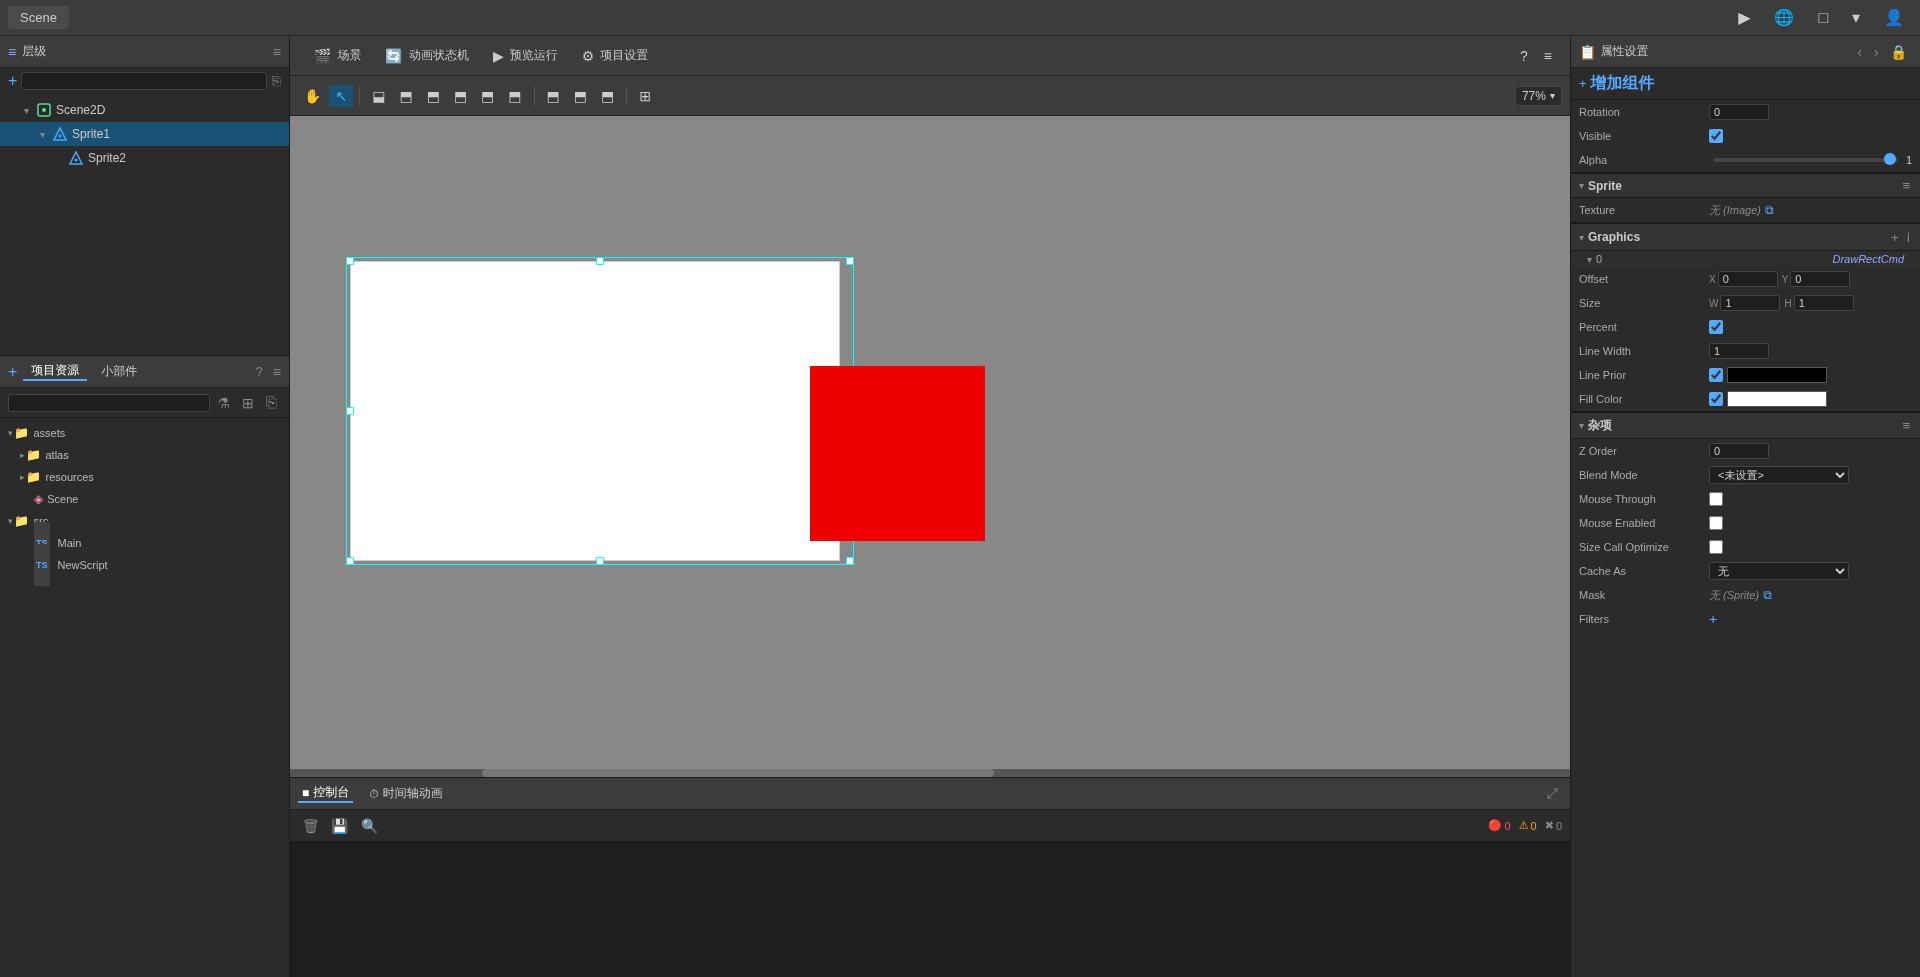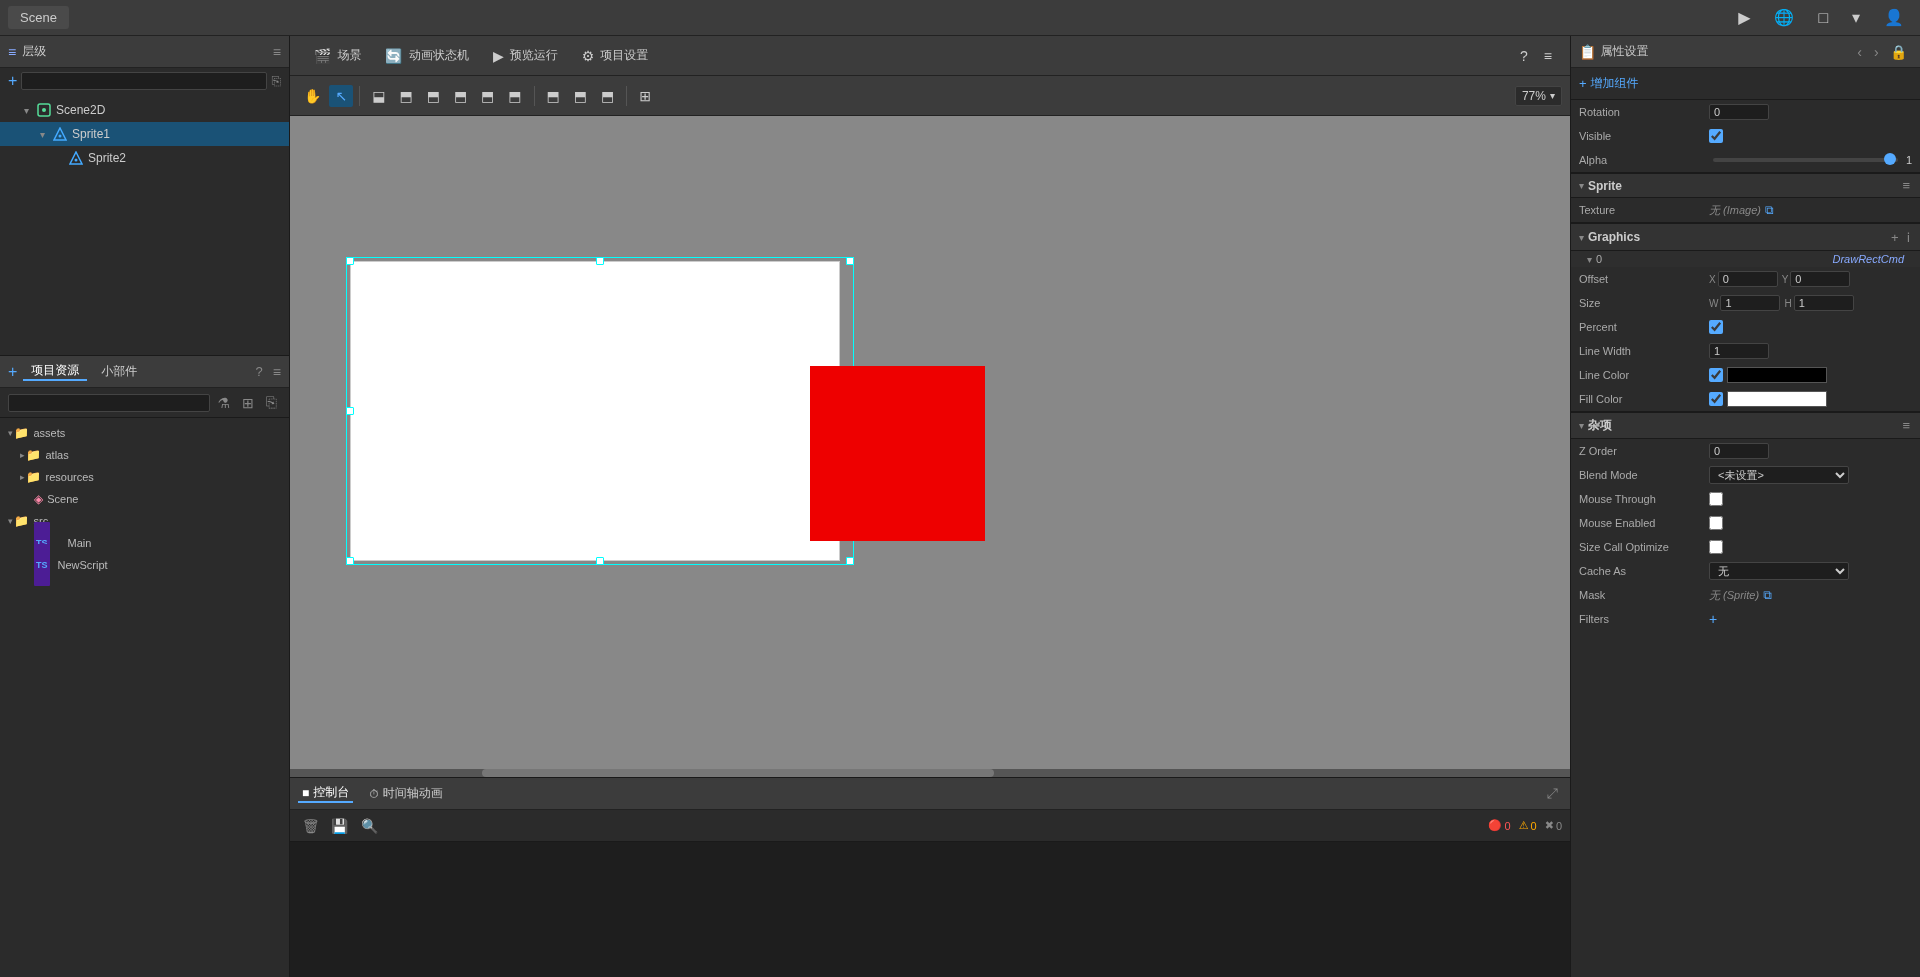--- a/index.html
+++ b/index.html
@@ -36,21 +36,21 @@
     
     .assets-panel { flex: 1; display: flex; flex-direction: column; }
     .assets-panel-header { height: 32px; background: #3c3c3c; display: flex; align-items: center; padding: 0 8px; gap: 6px; border-bottom: 1px solid #222; }
     .assets-panel-header .tab { color: #ccc; font-size: 12px; cursor: pointer; padding: 0 8px; }
     .assets-panel-header .tab.active { color: #fff; border-bottom: 2px solid #5af; }
     .assets-toolbar { padding: 4px 8px; display: flex; align-items: center; gap: 4px; background: #2b2b2b; border-bottom: 1px solid #1a1a1a; }
     .assets-toolbar input { background: #1e1e1e; border: 1px solid #444; color: #ccc; padding: 2px 6px; border-radius: 2px; font-size: 11px; flex: 1; outline: none; }
     .icon-btn { background: none; border: none; color: #888; cursor: pointer; font-size: 14px; padding: 2px 4px; }
     .assets-content { flex: 1; overflow-y: auto; padding: 4px 0; }
     .asset-item { display: flex; align-items: center; padding: 2px 8px; cursor: pointer; height: 22px; }
-    .asset-ts-icon { color: #5af; font-size: 9px; margin-right: 4px; font-weight: bold; background: #4c1d95; padding: 16px 2px; border-radius: 1px; }
+    .asset-ts-icon { color: #5af; font-size: 9px; margin-right: 4px; font-weight: bold; background: #404040; padding: 16px 2px; border-radius: 1px; }
     .asset-label { color: #bbb; font-size: 11px; }
     .asset-indent-1 { padding-left: 20px; }
     .center-toolbar { height: 40px; background: #3c3c3c; display: flex; align-items: center; padding: 0 8px; gap: 2px; border-bottom: 1px solid #222; }
     .toolbar-btn { background: none; border: none; color: #ccc; cursor: pointer; font-size: 14px; padding: 3px 6px; border-radius: 2px; }
     .toolbar-btn.active { background: #1a5276; color: #5af; }
     .toolbar-divider { width: 1px; height: 20px; background: #555; margin: 0 4px; }
     .toolbar-zoom { display: flex; align-items: center; margin-left: auto; background: #2b2b2b; border: 1px solid #444; border-radius: 2px; padding: 2px 6px; color: #ccc; font-size: 12px; cursor: pointer; }
     .toolbar-zoom-arrow { margin-left: 4px; font-size: 10px; }
 
     .canvas-area { flex: 1; position: relative; background: #888; overflow: hidden; }
@@ -81,21 +81,21 @@
 
     
     .right-panel { width: 350px; background: #2b2b2b; border-left: 1px solid #1a1a1a; display: flex; flex-direction: column; overflow-y: auto; }
     .props-header { height: 32px; background: #3c3c3c; display: flex; align-items: center; padding: 0 8px; border-bottom: 1px solid #222; }
     .props-header-title { color: #ccc; font-size: 12px; flex: 1; display: flex; align-items: center; gap: 4px; }
     .props-header-icon { font-size: 14px; color: #8af; }
     .props-header-actions { display: flex; align-items: center; gap: 4px; }
     .props-action-btn { background: none; border: none; color: #888; cursor: pointer; font-size: 14px; padding: 2px 4px; }
     .add-comp-bar { height: 32px; display: flex; align-items: center; padding: 0 8px; gap: 4px; border-bottom: 1px solid #1a1a1a; background: #2b2b2b; }
     .add-comp-btn { background: none; border: none; color: #5af; cursor: pointer; font-size: 13px; display: flex; align-items: center; gap: 4px; }
-    .add-comp-label { color: #5af; font-size: 12px; }
+    .add-comp-label { color: #5af; font-size: 16px; font-weight: bold; }
 
     .prop-row { display: flex; align-items: center; padding: 2px 8px; min-height: 24px; }
     .prop-label { color: #aaa; font-size: 11px; flex: 0 0 130px; }
     .prop-value { flex: 1; display: flex; align-items: center; gap: 4px; }
     .prop-checkbox { width: 14px; height: 14px; accent-color: #5af; cursor: pointer; }
     .prop-input { background: #1e1e1e; border: 1px solid #444; color: #ccc; padding: 1px 4px; border-radius: 2px; font-size: 11px; width: 60px; outline: none; }
     .prop-select { background: #1e1e1e; border: 1px solid #444; color: #ccc; padding: 1px 4px; border-radius: 2px; font-size: 11px; width: 140px; outline: none; cursor: pointer; }
     .prop-color-box { width: 100px; height: 16px; border: 1px solid #555; cursor: pointer; }
     .prop-color-black { background: #000; }
     .prop-color-white { background: #fff; }
@@ -249,21 +249,21 @@
 
         <div class="asset-item">
           <span style="color:#888;font-size:9px;margin-right:2px;">▾</span>
           <span style="font-size:12px;margin-right:4px;color:#f0a030;">📁</span>
           <span class="asset-label">src</span>
         </div>
 
         <div class="asset-item asset-indent-1">
           <span style="width:12px;margin-right:2px;"></span>
           <span class="asset-ts-icon">TS</span>
-          <span class="asset-label" style="margin-left:14px;">Main</span>
+          <span class="asset-label" style="margin-left:4px;">Main</span>
         </div>
 
         <div class="asset-item asset-indent-1">
           <span style="width:12px;margin-right:2px;"></span>
           <span class="asset-ts-icon">TS</span>
           <span class="asset-label" style="margin-left:4px;">NewScript</span>
         </div>
       </div>
     </div>
   </div>
@@ -492,21 +492,21 @@
     </div>
 
     <div class="prop-row">
       <span class="prop-label">Line Width</span>
       <div class="prop-value">
         <input class="prop-input" type="text" value="1" style="">
       </div>
     </div>
 
     <div class="prop-row">
-      <span class="prop-label">Line Color</span>
+      <span class="prop-label">Line Prior</span>
       <div class="prop-value">
         <input class="prop-checkbox" type="checkbox" checked="" style="">
         <div class="prop-color-box prop-color-black"></div>
       </div>
     </div>
 
     <div class="prop-row">
       <span class="prop-label">Fill Color</span>
       <div class="prop-value">
         <input class="prop-checkbox" type="checkbox" checked="" style="">

